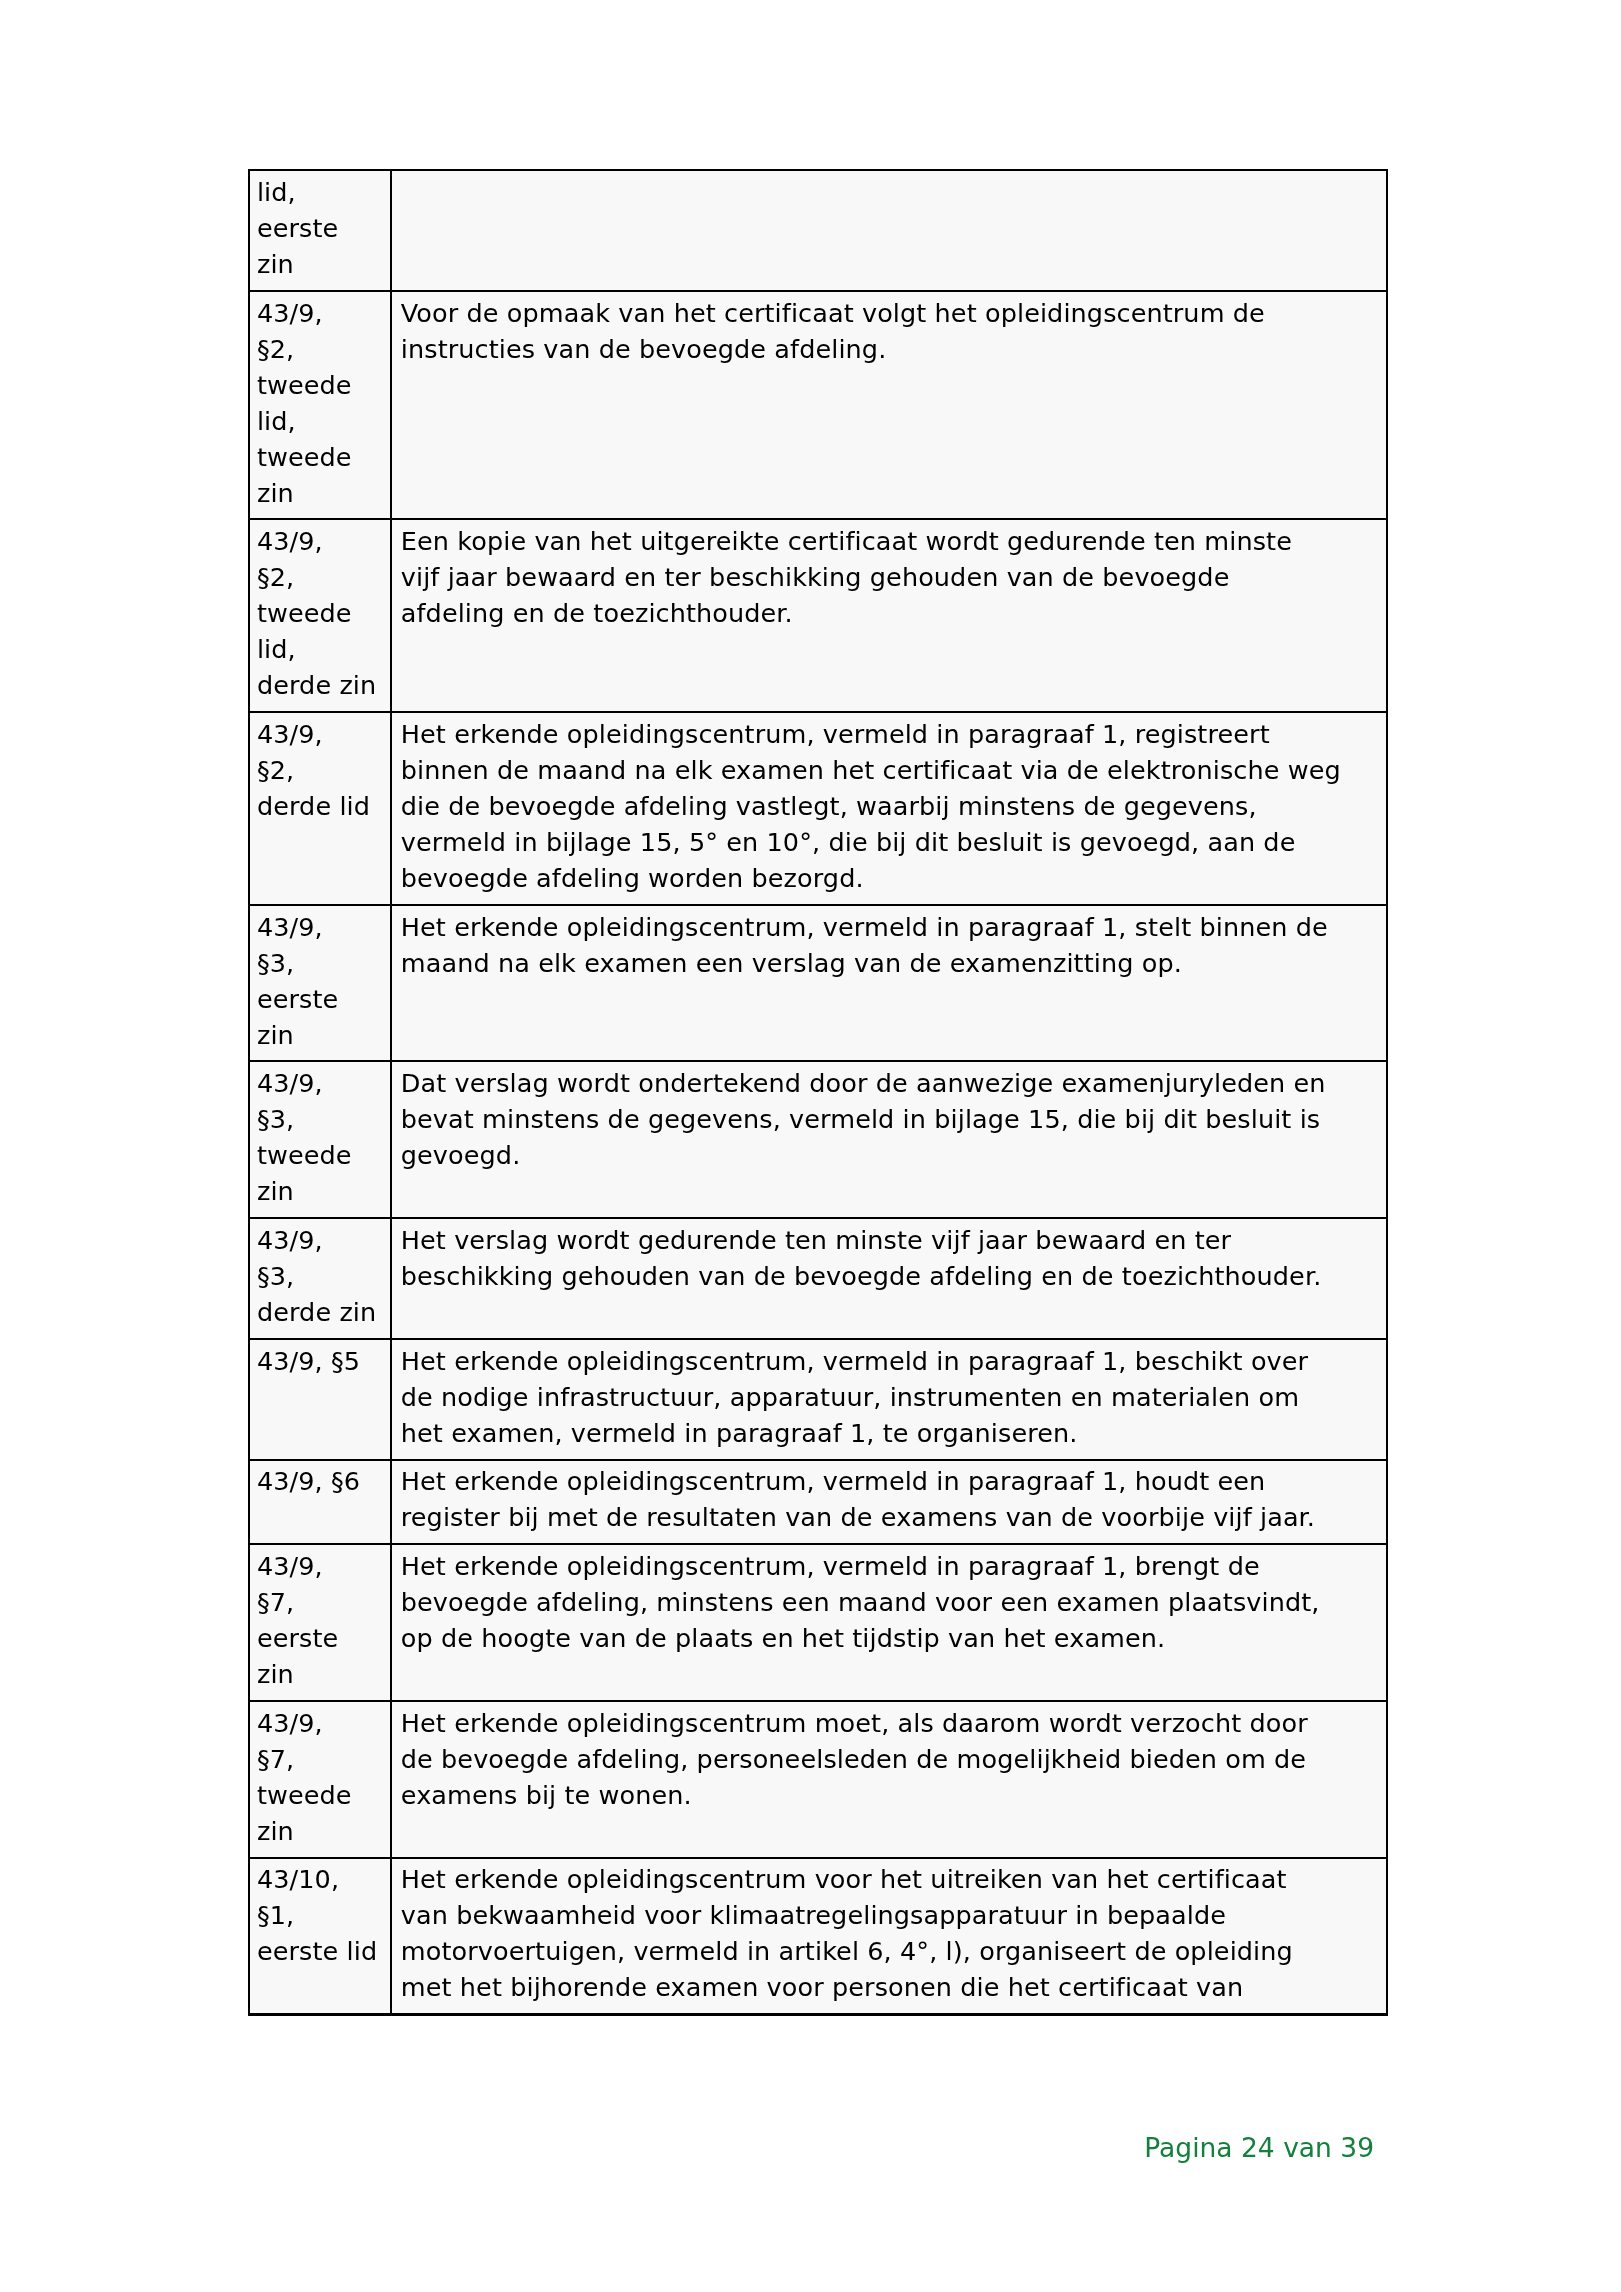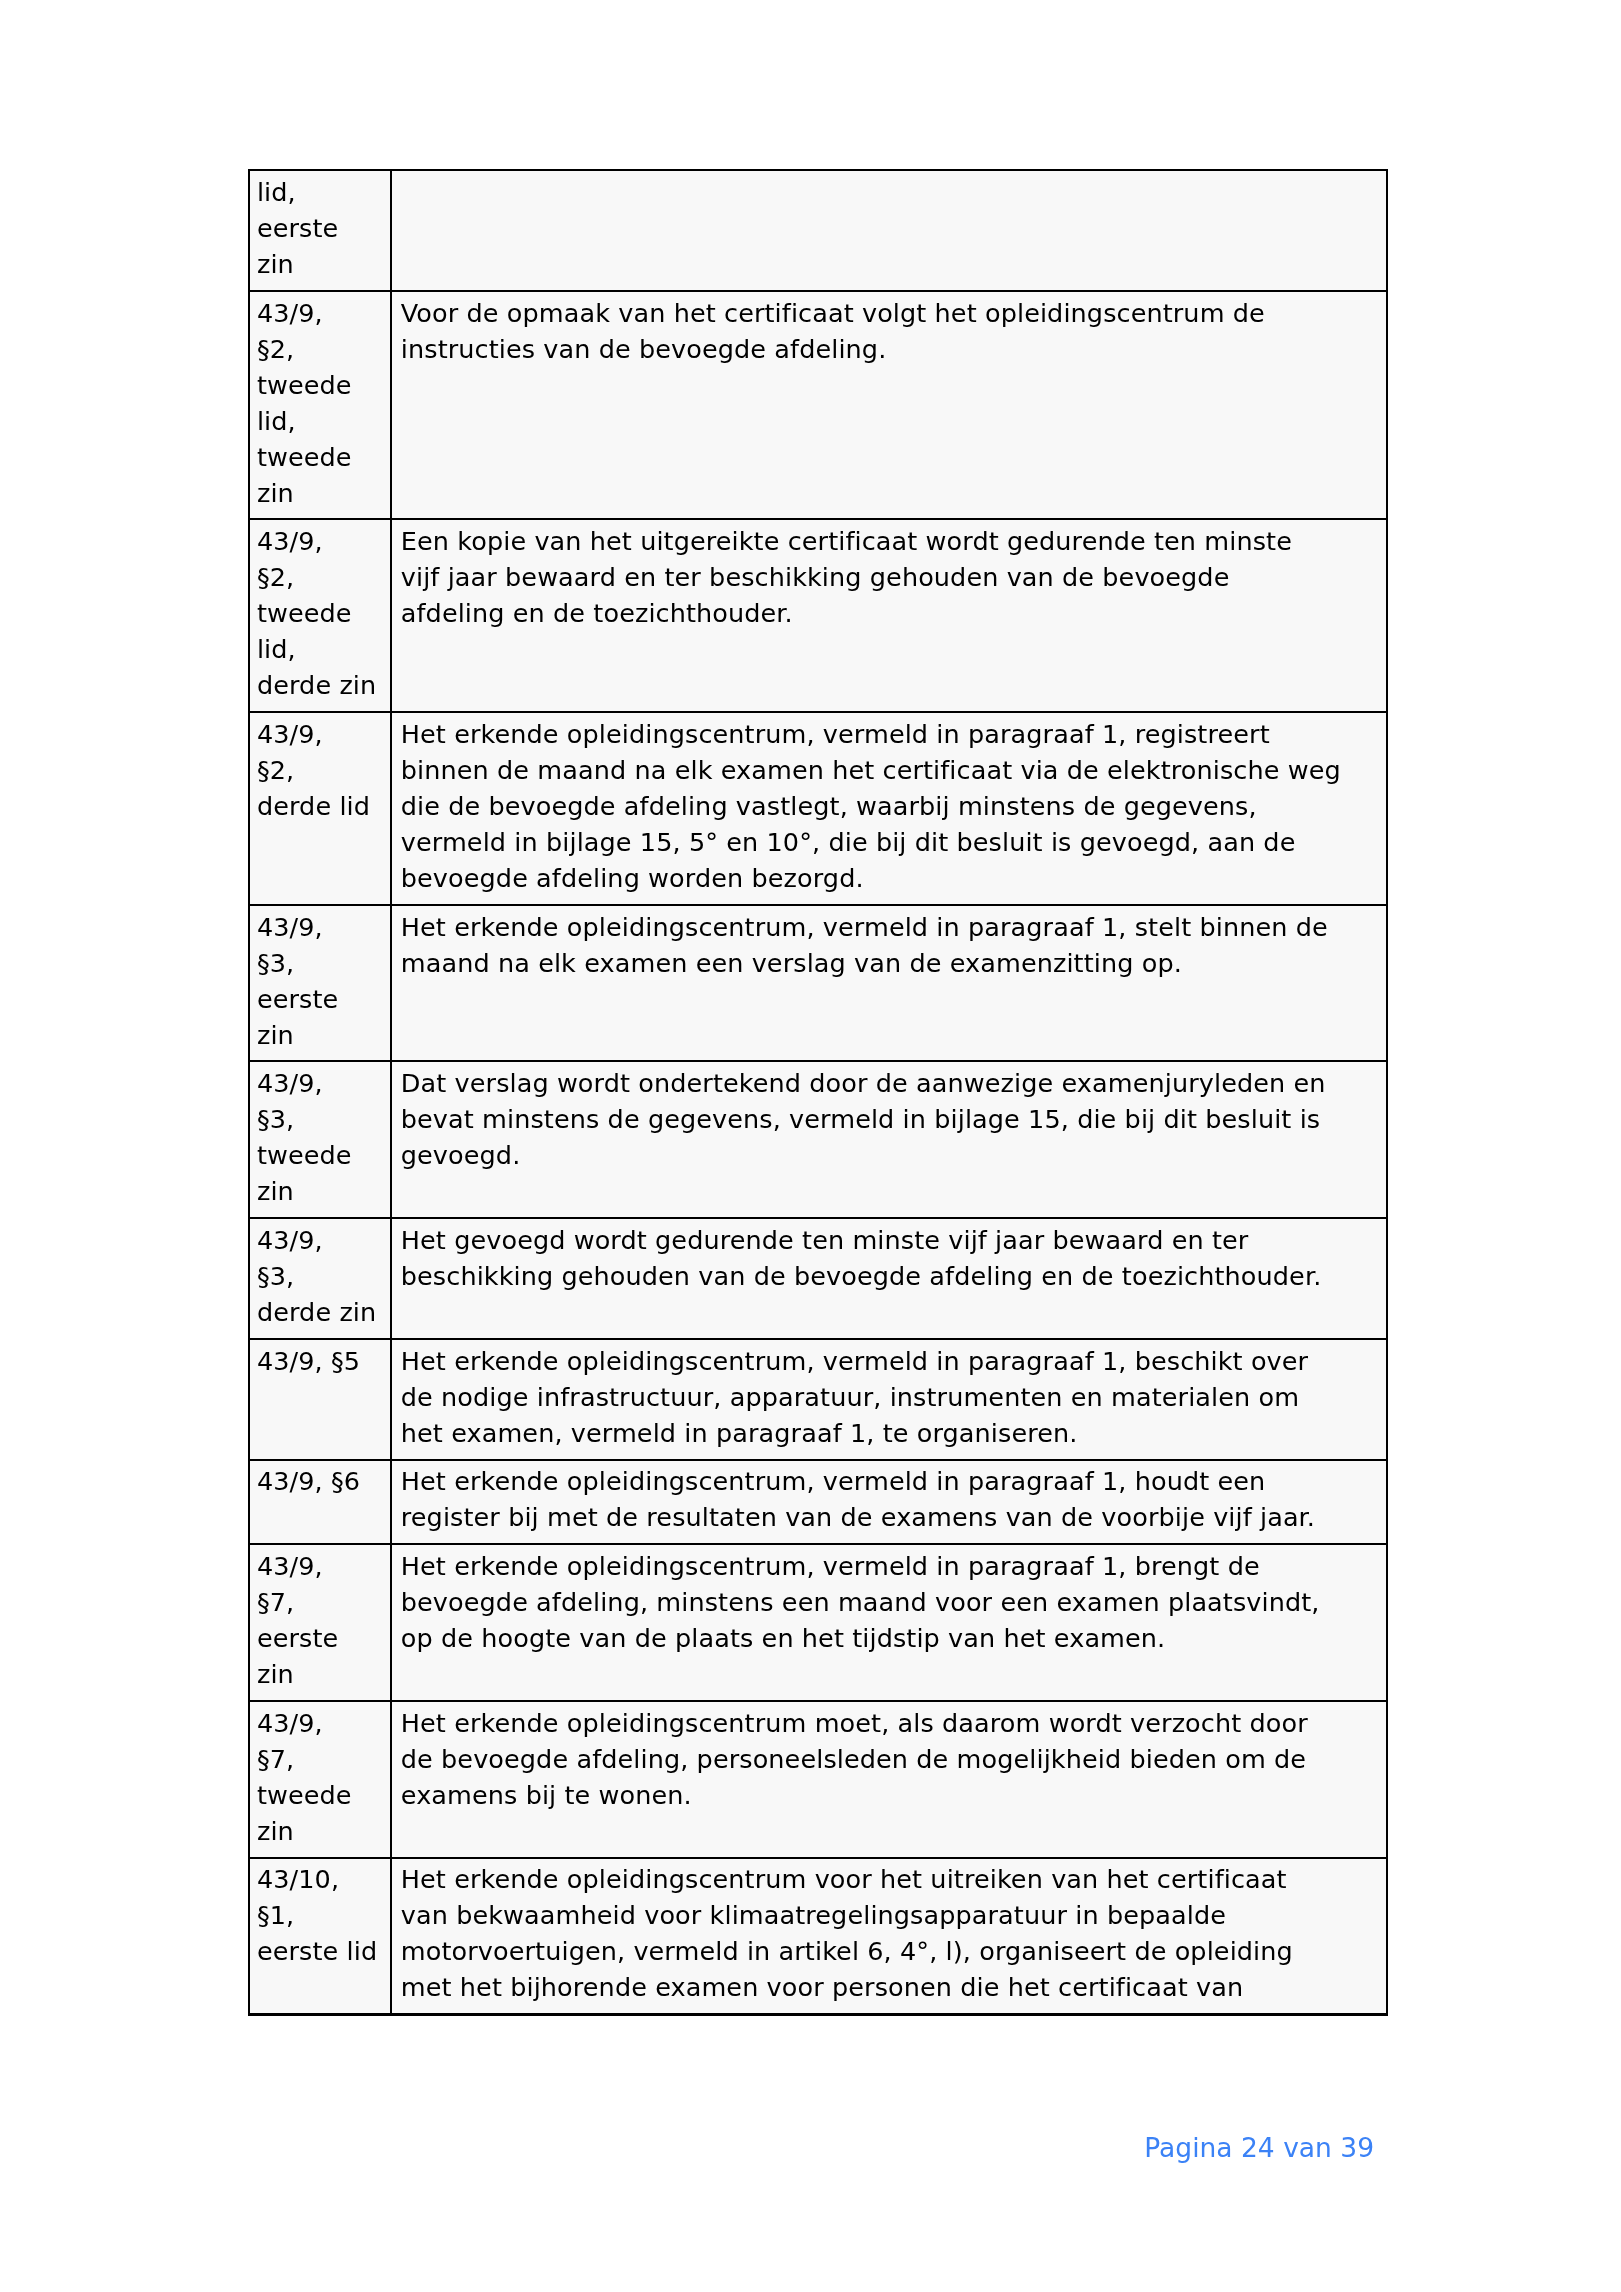--- a/index.html
+++ b/index.html
@@ -45,21 +45,21 @@
   td.body {
     padding: 2.9px 3.9px 7.8px 8.8px;
     margin-top: 20px;
   }
   .footer {
     position: absolute;
     top: 2131px;
     right: 247px;
     font-size: 26.5px;
     line-height: 33px;
-    color: #3b82f6;
+    color: #15803d;
   }
 </style>
 </head>
 <body>
 
 <div class="page">
 
   <table class="provisions">
     <colgroup>
       <col style="width:142px">
@@ -116,21 +116,21 @@
 tweede
 zin</td>
           <td class="body">Dat verslag wordt ondertekend door de aanwezige examenjuryleden en
 bevat minstens de gegevens, vermeld in bijlage 15, die bij dit besluit is
 gevoegd.</td>
         </tr>
         <tr>
           <td class="ref">43/9,
 §3,
 derde zin</td>
-          <td class="body">Het gevoegd wordt gedurende ten minste vijf jaar bewaard en ter
+          <td class="body">Het verslag wordt gedurende ten minste vijf jaar bewaard en ter
 beschikking gehouden van de bevoegde afdeling en de toezichthouder.</td>
         </tr>
         <tr>
           <td class="ref">43/9, §5</td>
           <td class="body">Het erkende opleidingscentrum, vermeld in paragraaf 1, beschikt over
 de nodige infrastructuur, apparatuur, instrumenten en materialen om
 het examen, vermeld in paragraaf 1, te organiseren.</td>
         </tr>
         <tr>
           <td class="ref">43/9, §6</td>

